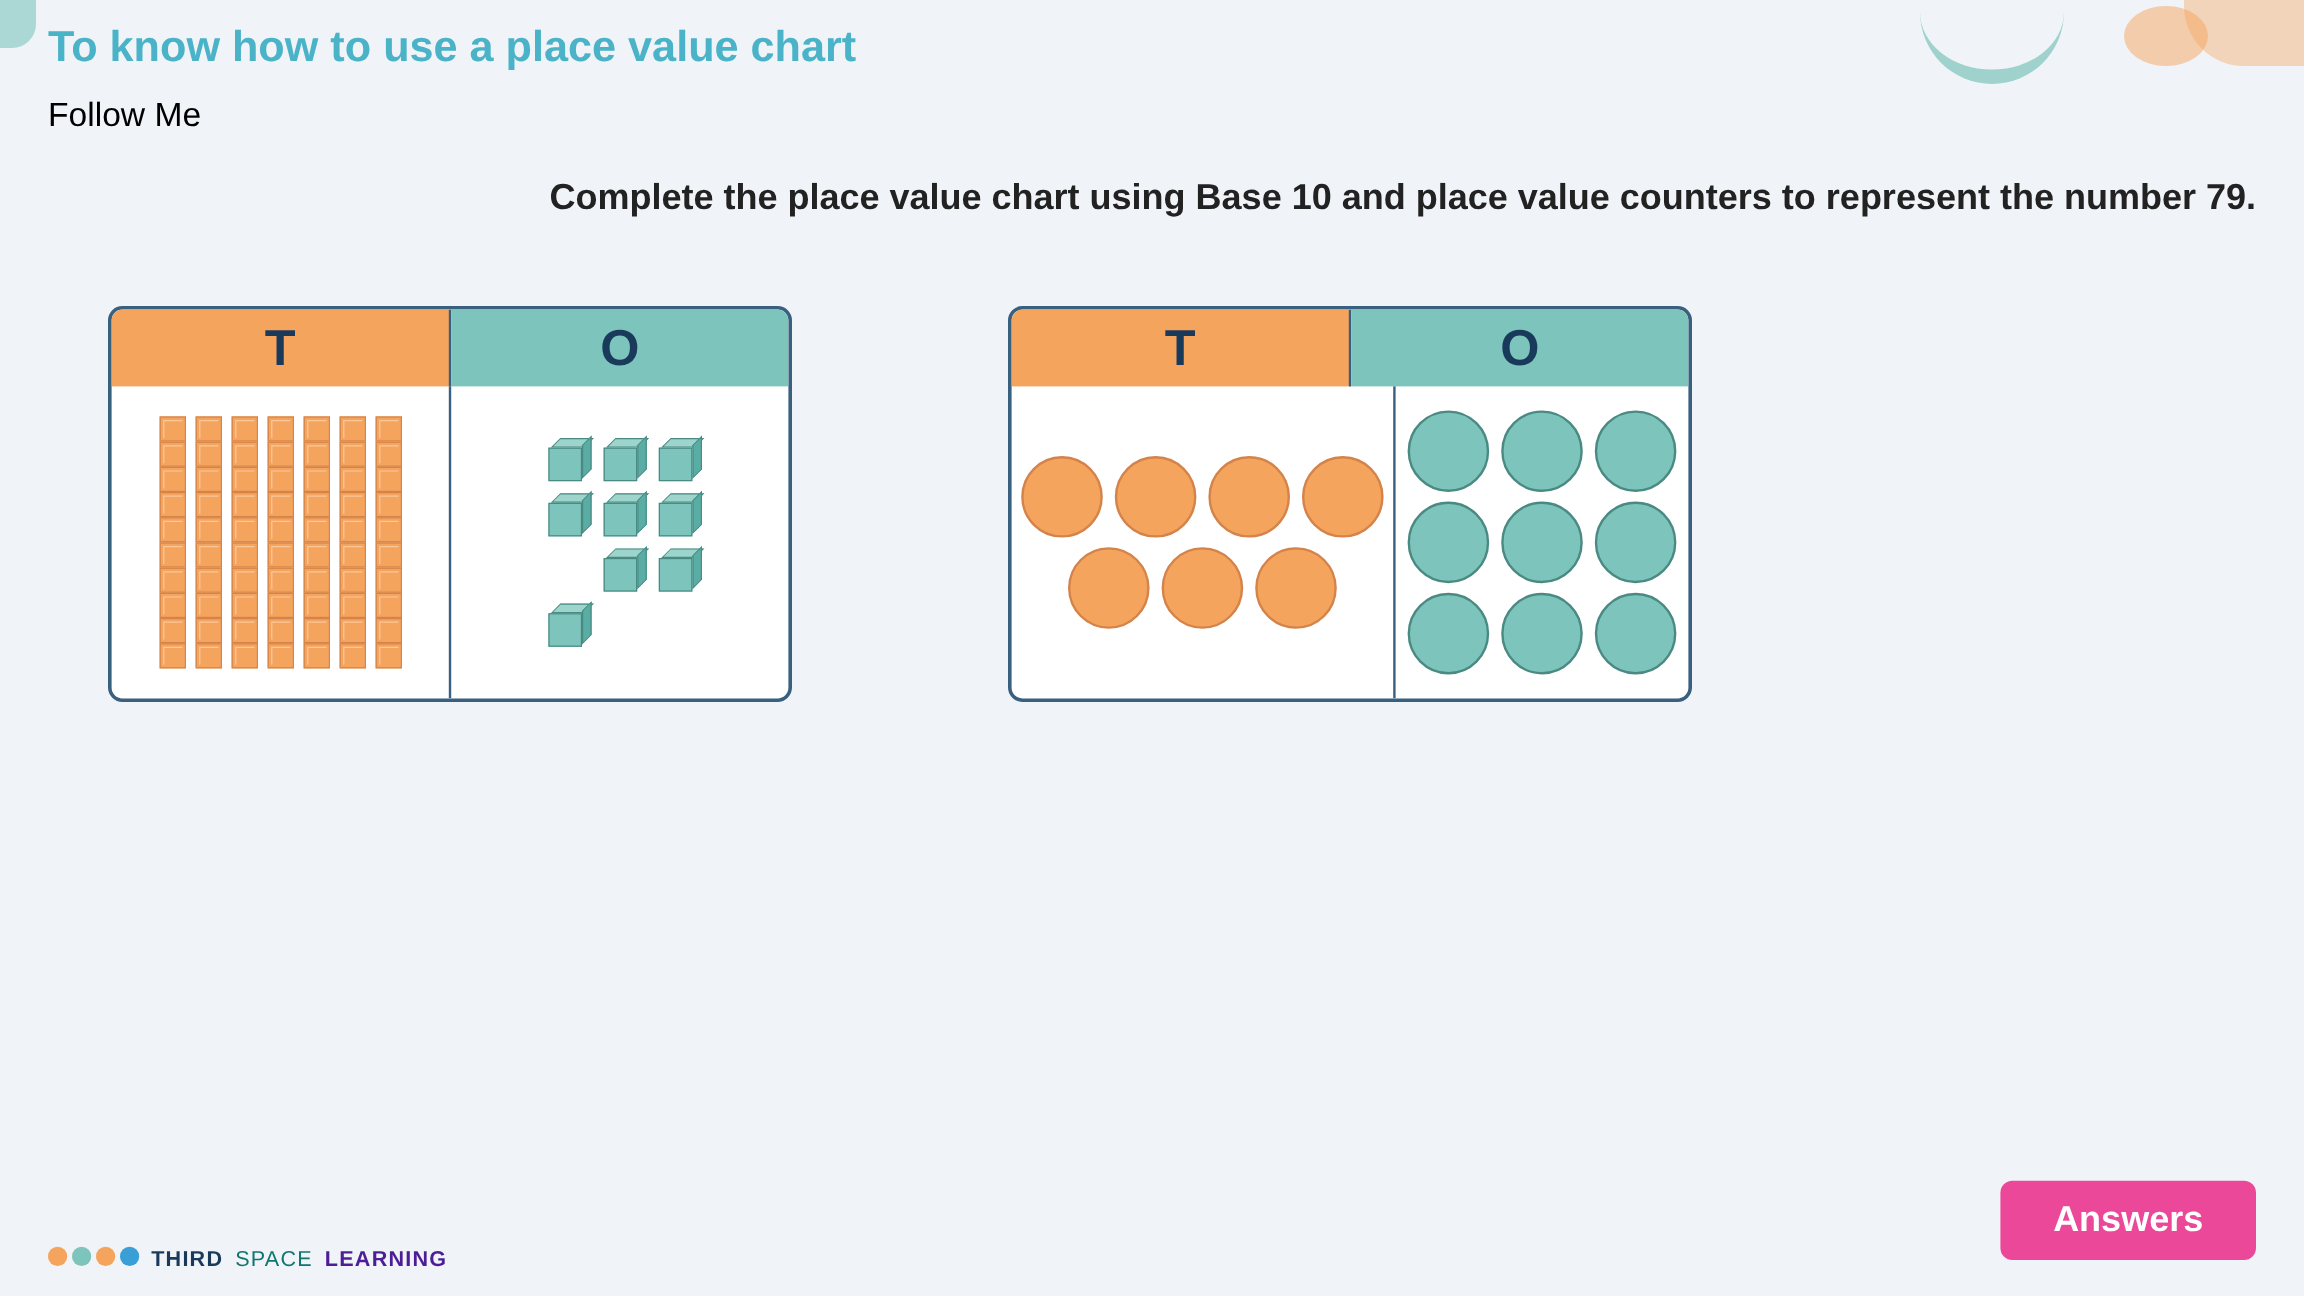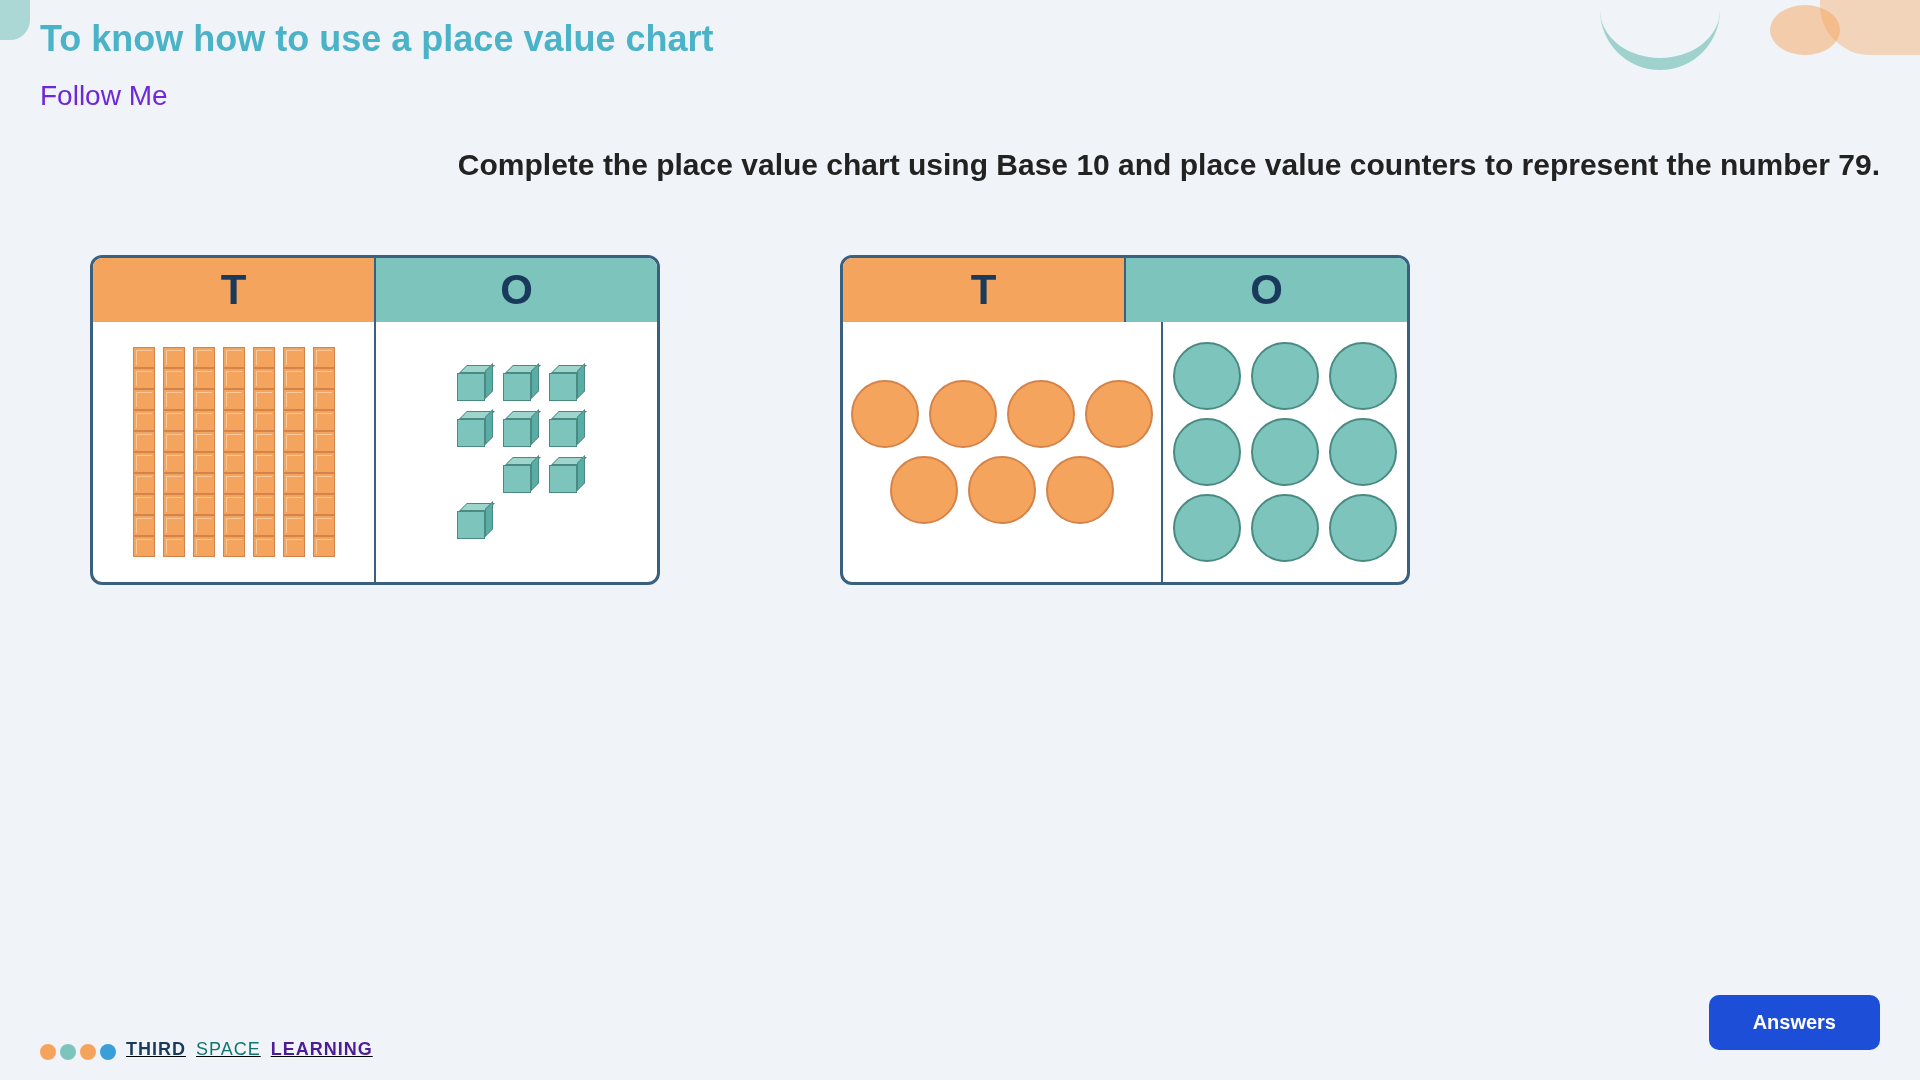--- a/index.html
+++ b/index.html
@@ -19,21 +19,21 @@
       font-size: 36px;
       color: #4ab3c8;
       font-weight: 700;
     }
 
     .follow-me {
       position: absolute;
       top: 80px;
       left: 40px;
       font-size: 28px;
-      color: #6d28d9;
+      color: #000000;
       font-weight: 400;
     }
 
     .instruction {
       position: absolute;
       top: 148px;
       left: 40px;
       right: 40px;
       font-size: 30px;
       font-weight: bold;
@@ -233,45 +233,44 @@
       border-radius: 50%;
       background: #7dc5bc;
       border: 2px solid #4a8a82;
     }
 
     
     .answers-btn {
       position: absolute;
       bottom: 30px;
       right: 40px;
-      background: #1d4ed8;
+      background: #ec4899;
       color: white;
-      font-size: 20px;
+      font-size: 30px;
       font-weight: bold;
       padding: 16px 44px;
       border-radius: 10px;
       border: none;
       cursor: pointer;
     }
 
     
     .footer {
       position: absolute;
       bottom: 20px;
       left: 40px;
       display: flex;
       align-items: center;
       gap: 14px;
     }
 
     .footer-logo {
       display: flex;
-      align-items: flex-end;
+      align-items: flex-start;
       gap: 10px;
-      text-decoration: underline;
     }
 
     .footer-dots {
       display: flex;
       gap: 4px;
     }
 
     .dot {
       width: 16px;
       height: 16px;

